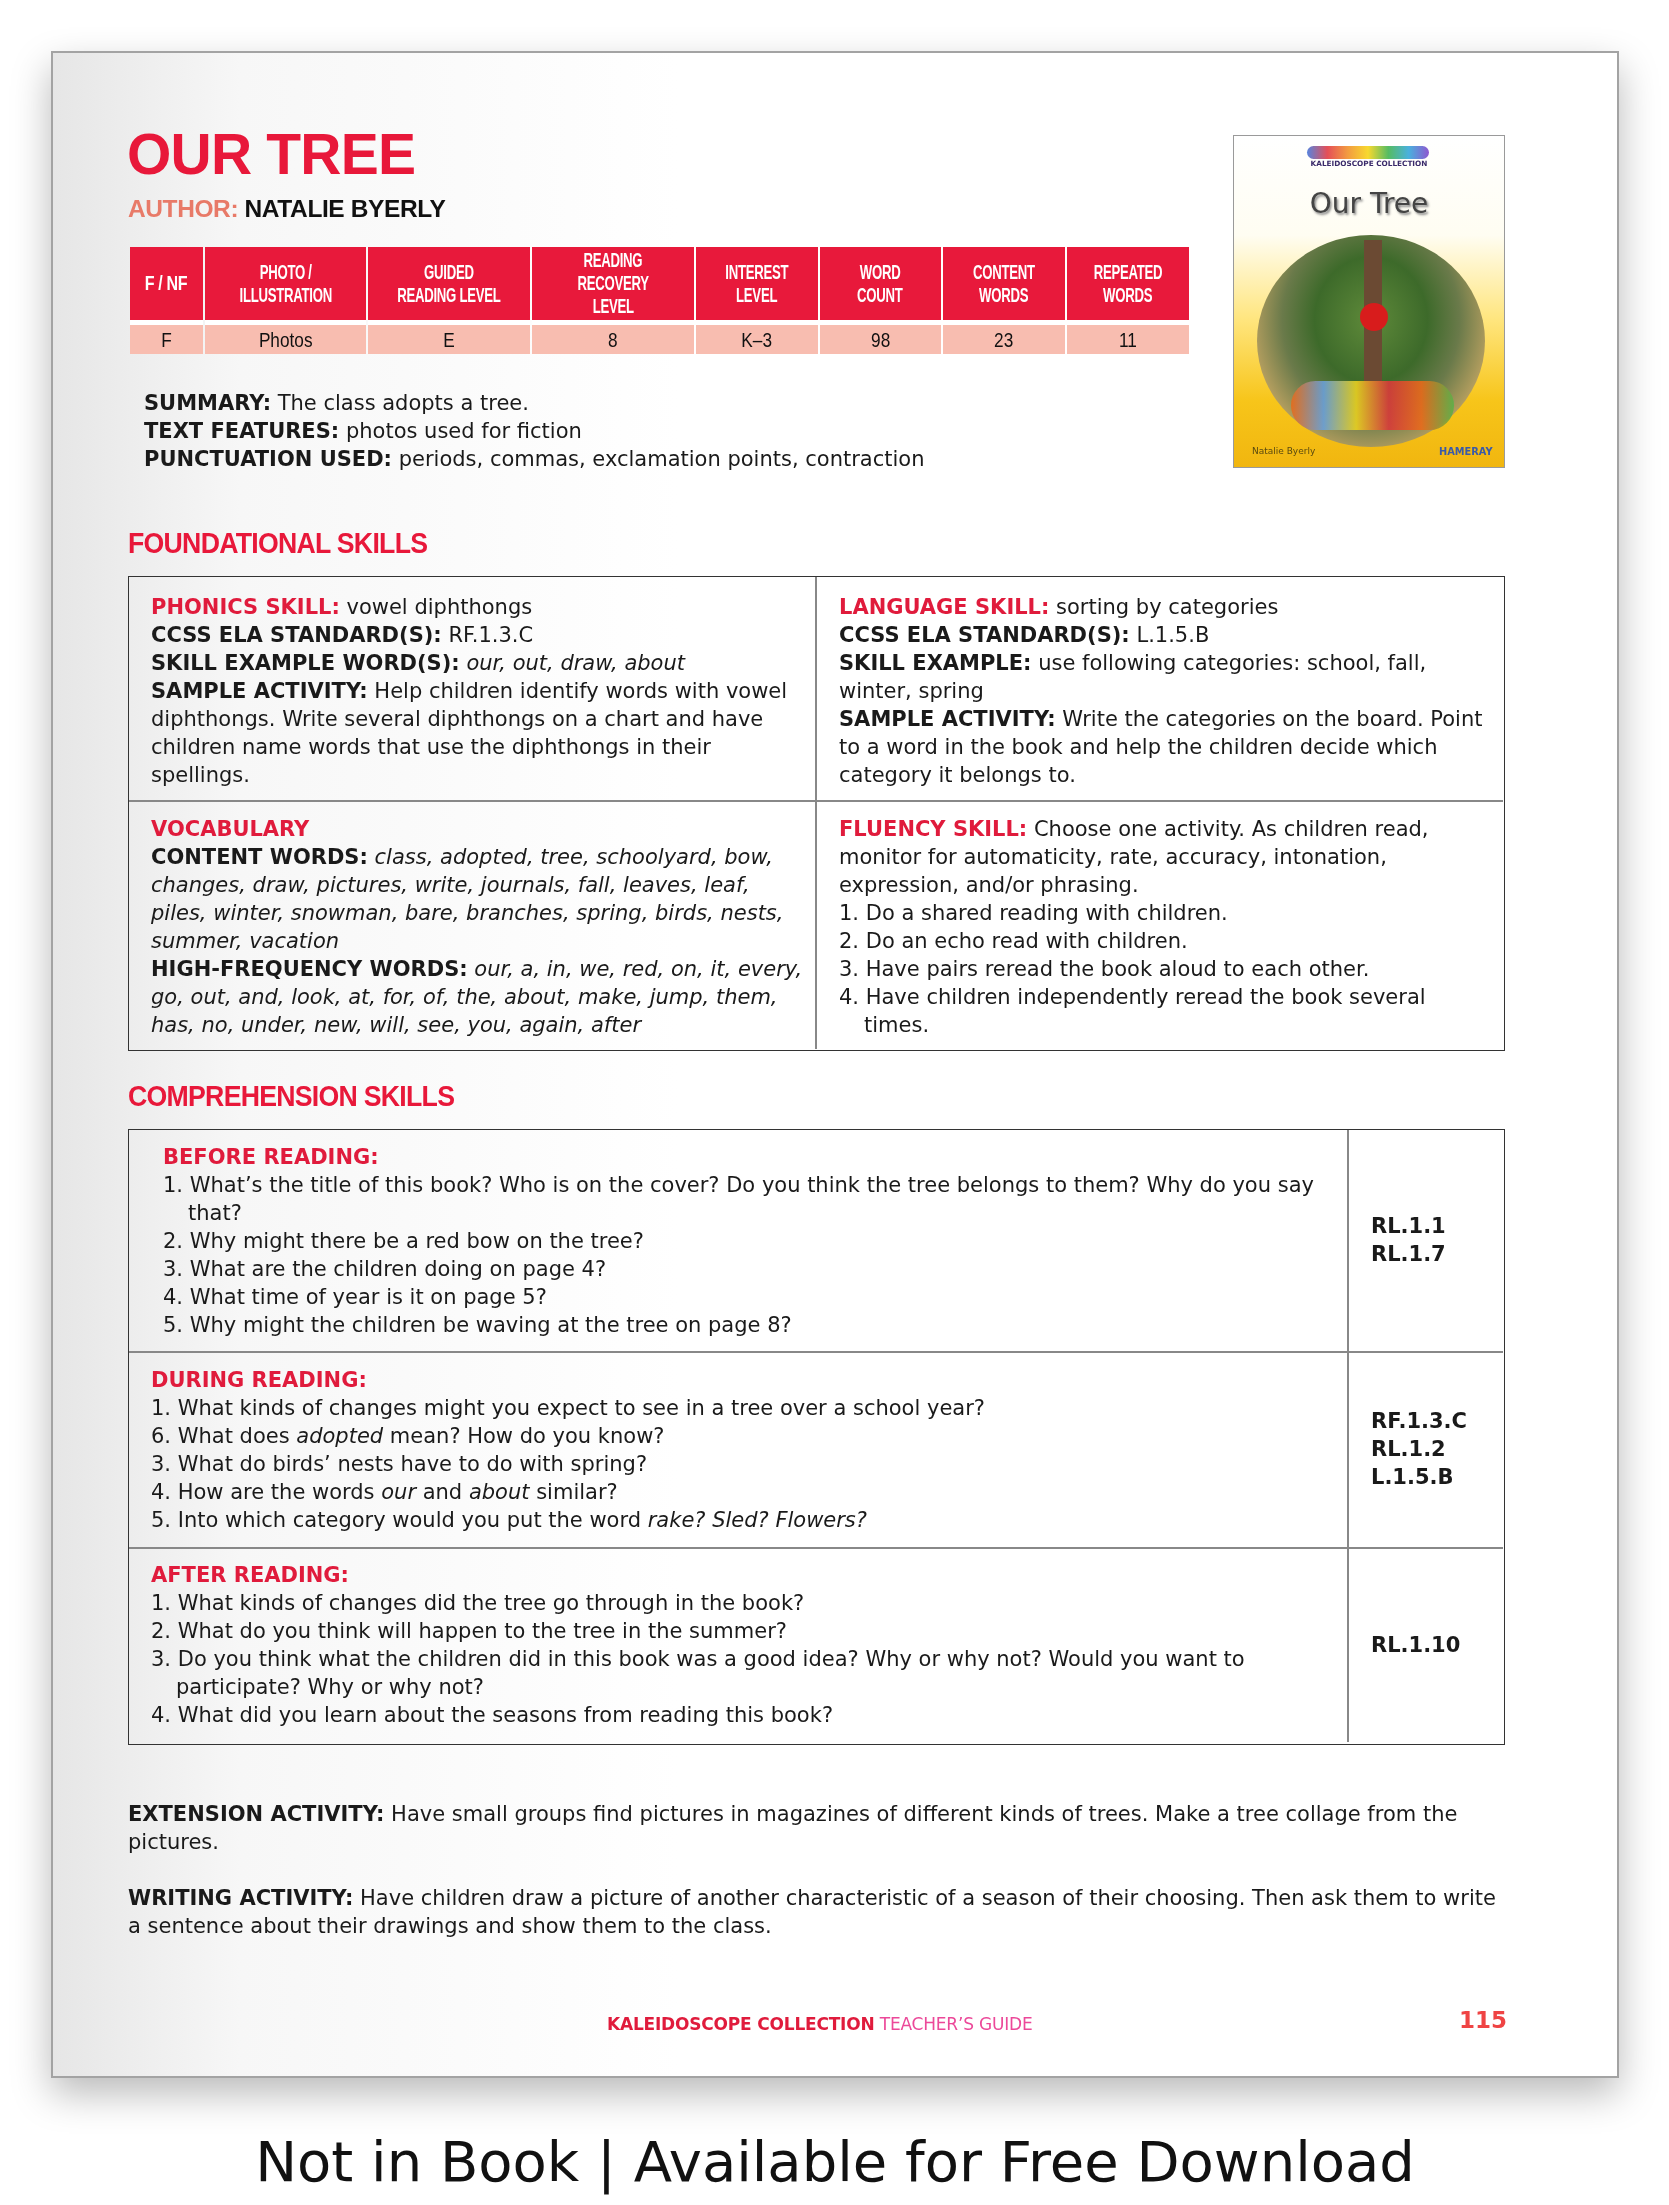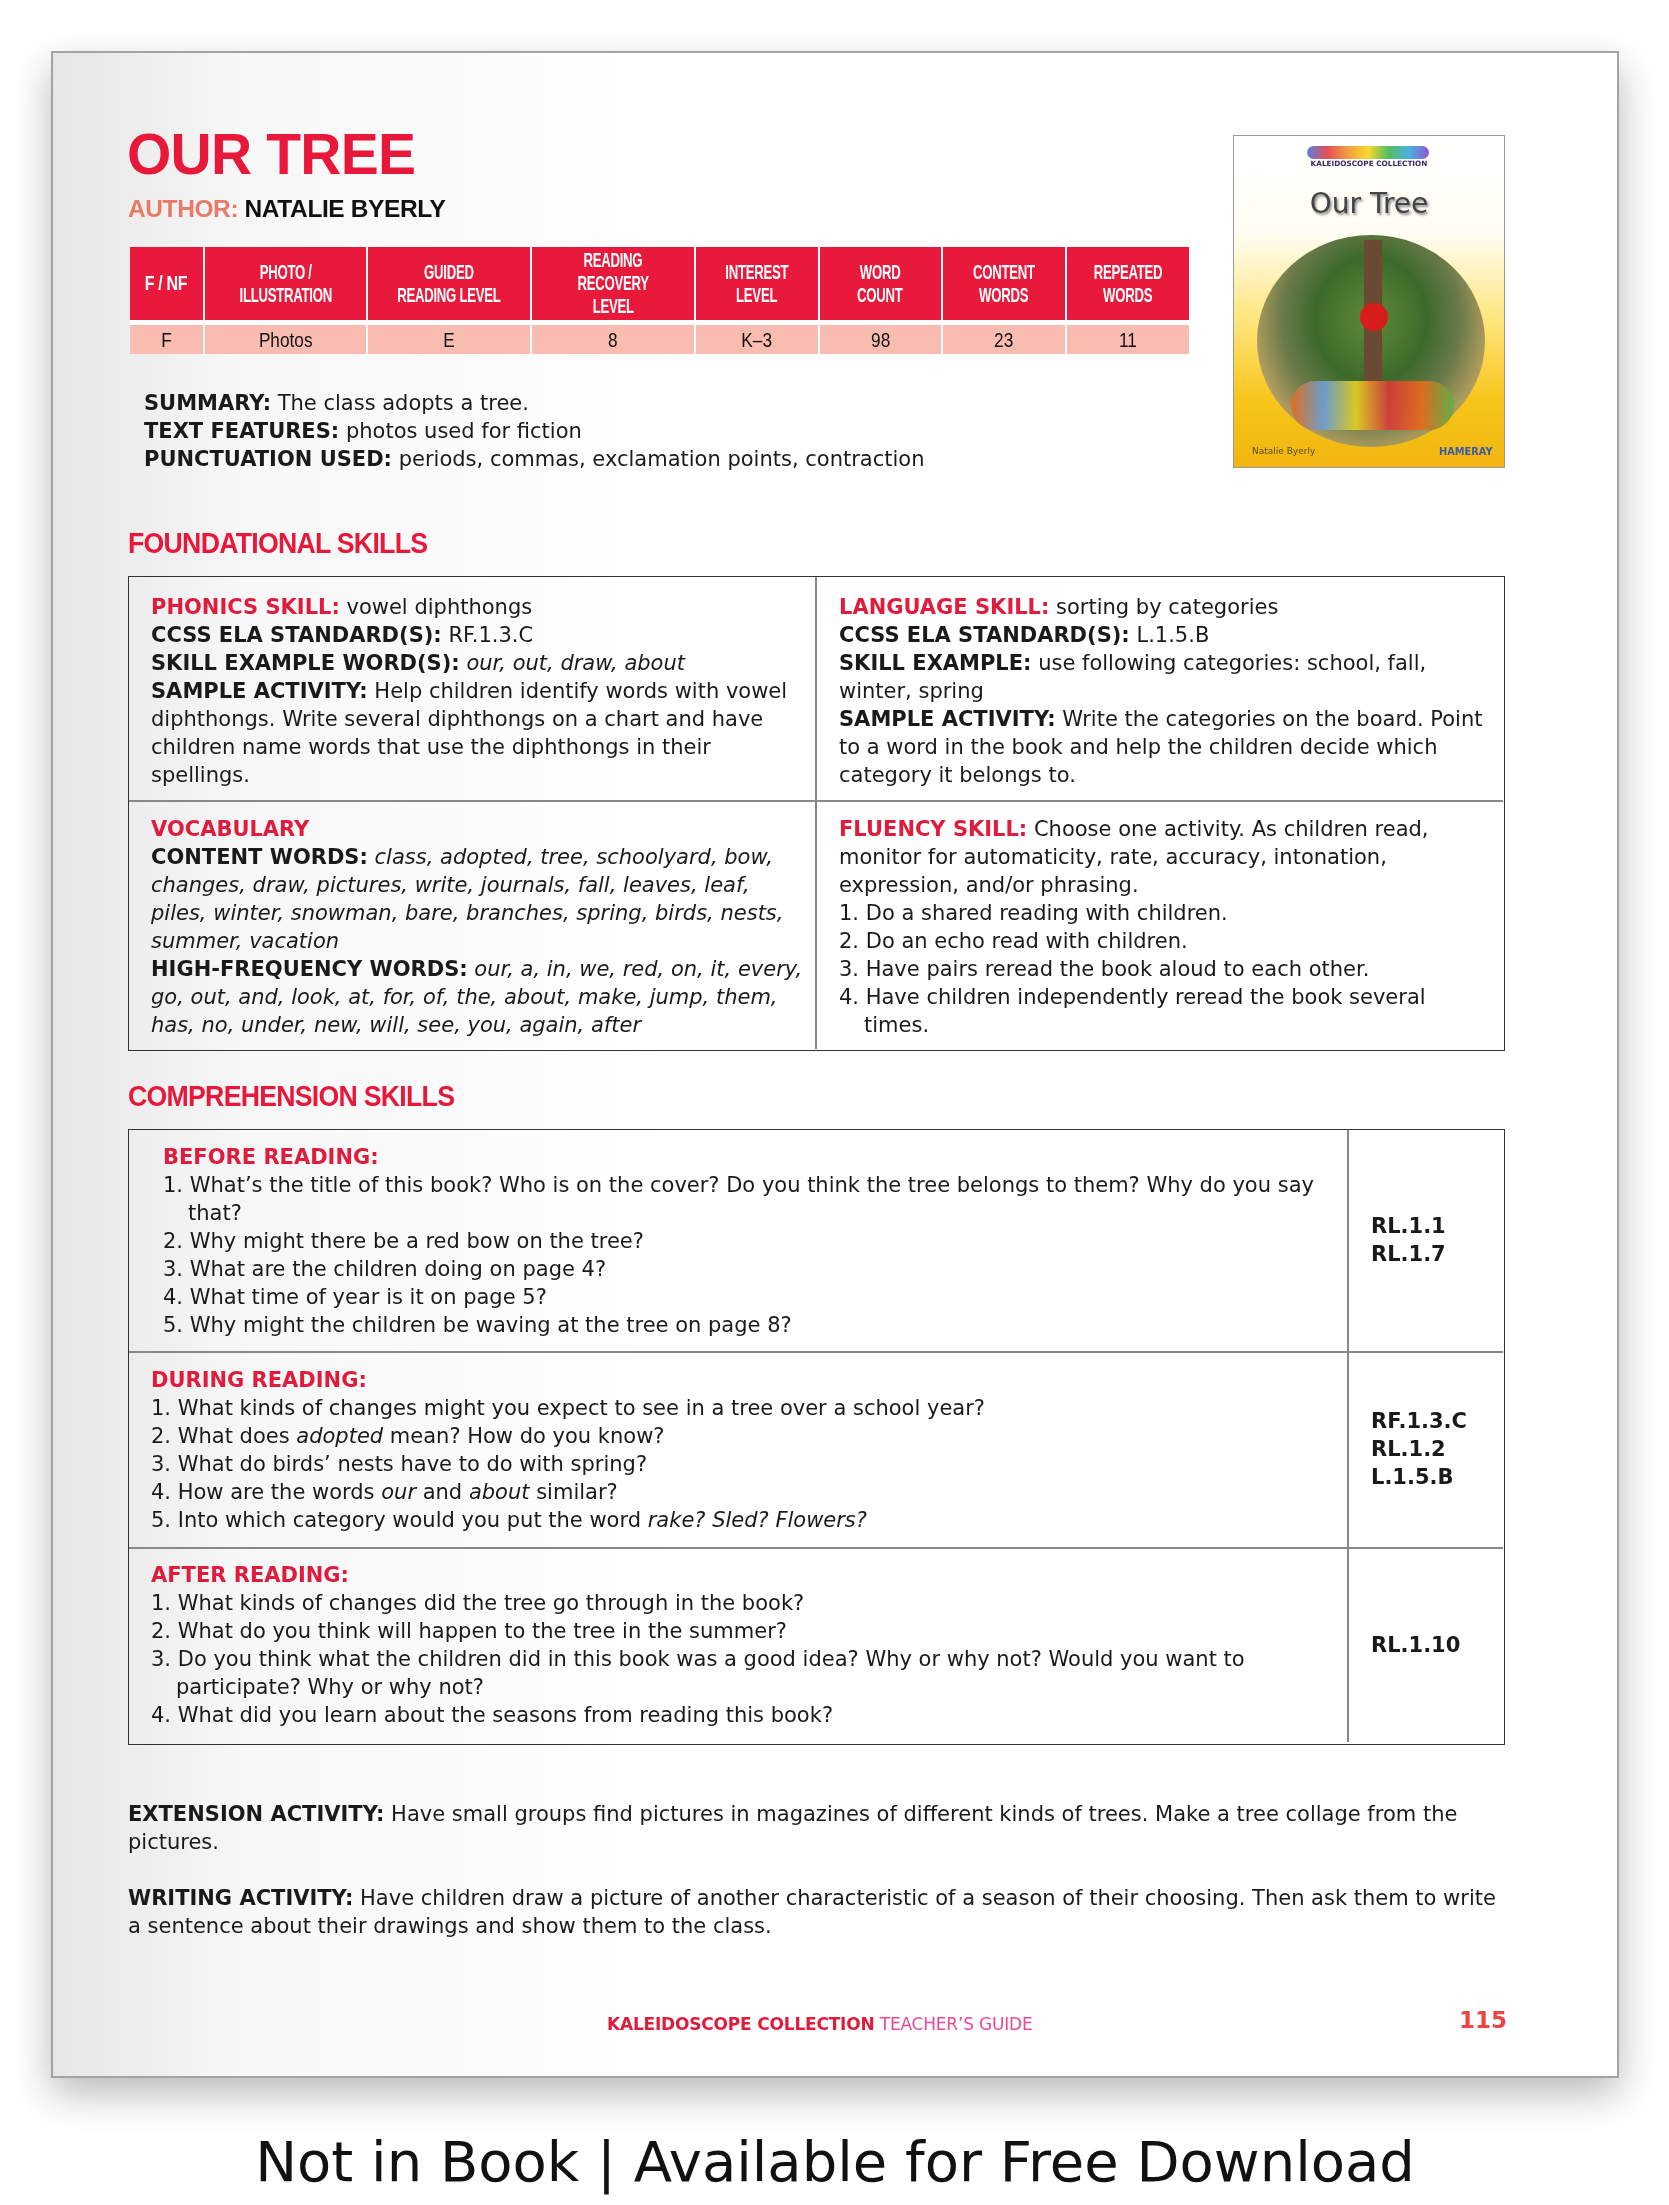--- a/index.html
+++ b/index.html
@@ -209,21 +209,21 @@
   </div>
   <div class="stds" style="left:1242px; top:82px;">
     <div>RL.1.1</div>
     <div>RL.1.7</div>
   </div>
 
   <div class="cell" style="left:22px; top:236px; width:1182px;">
     <div><b class="red">DURING READING:</b></div>
     <ol class="q">
       <li>1. What kinds of changes might you expect to see in a tree over a school year?</li>
-      <li><span>2. What does </span><i>adopted</i><span> mean? How do you know?</span></li>
+      <li><span>6. What does </span><i>adopted</i><span> mean? How do you know?</span></li>
       <li>3. What do birds’ nests have to do with spring?</li>
       <li><span>4. How are the words </span><i>our</i><span> and </span><i>about</i><span> similar?</span></li>
       <li><span>5. Into which category would you put the word </span><i>rake? Sled? Flowers?</i></li>
     </ol>
   </div>
   <div class="stds" style="left:1242px; top:277px;">
     <div>RF.1.3.C</div>
     <div>RL.1.2</div>
     <div>L.1.5.B</div>
   </div>

